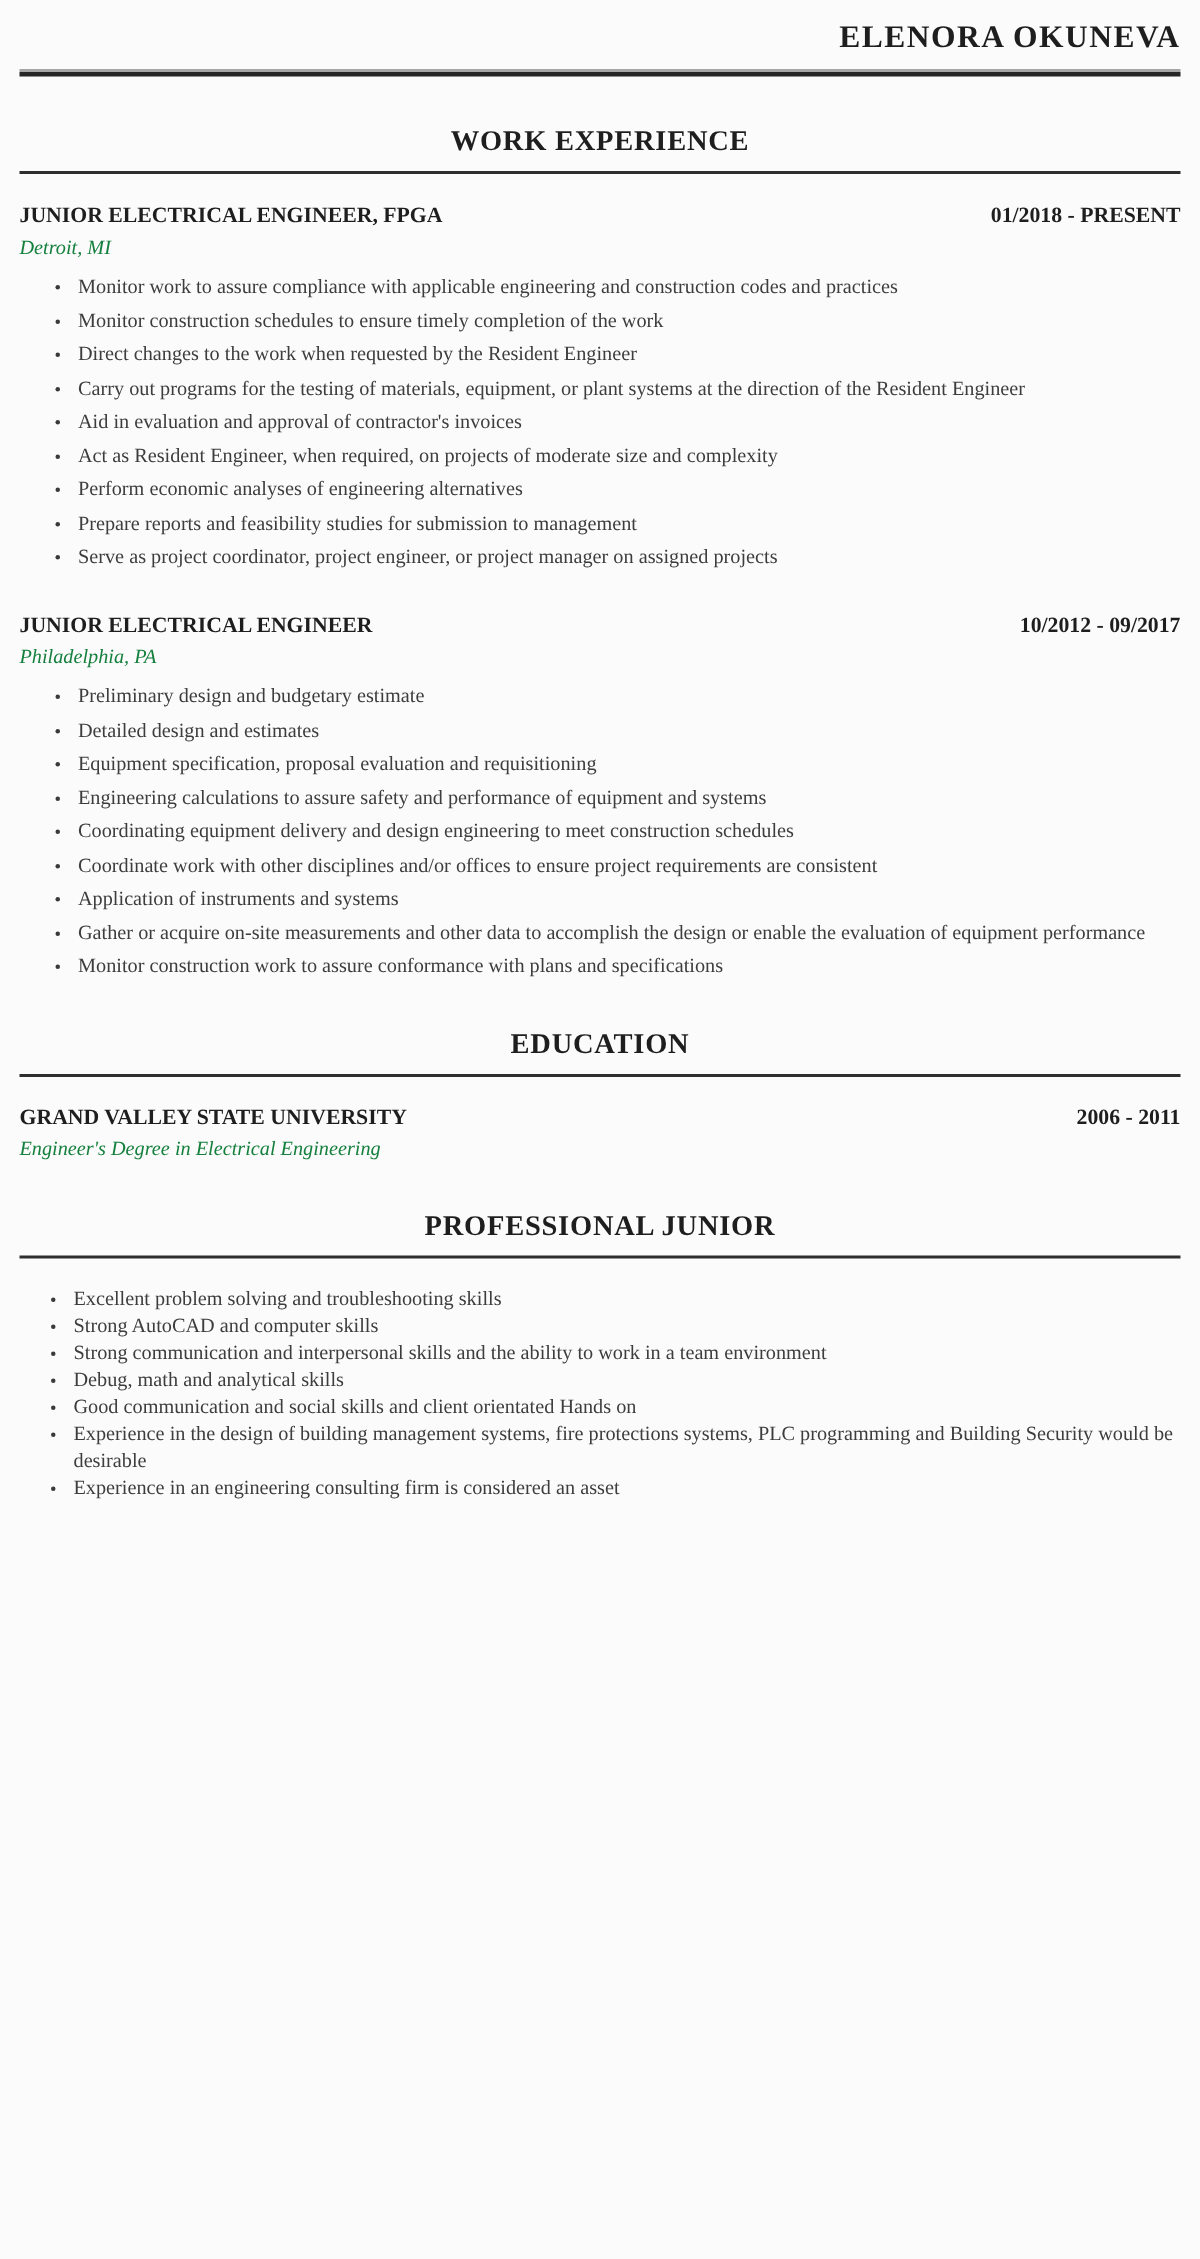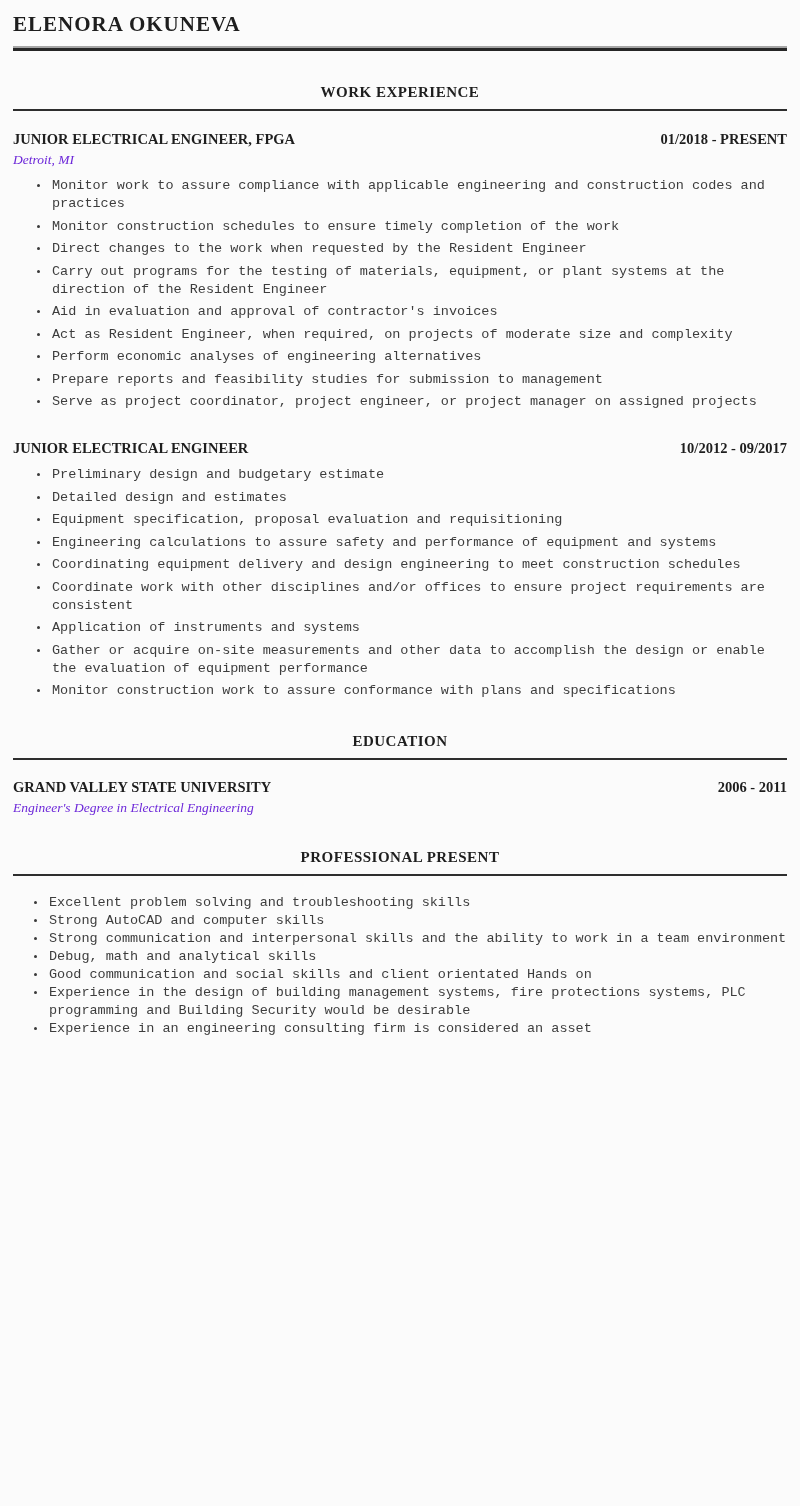--- a/index.html
+++ b/index.html
@@ -13,70 +13,69 @@
     font-family: "Liberation Serif", "DejaVu Serif", serif;
     color: #3d3d3d;
     -webkit-font-smoothing: antialiased;
   }
   .page {
     box-sizing: border-box;
     width: 800px;
     padding: 10px 13px 40px 13px;
   }
   .name {
-    text-align: left;
+    text-align: right;
     font-size: 21px;
     font-weight: bold;
     letter-spacing: 1px;
     color: #1e1e1e;
     margin: 2px 0 9px 0;
   }
   .double-rule { margin: 0; }
   .double-rule .light { height: 2px; background: #a6a6a6; }
   .double-rule .dark  { height: 3px; background: #262626; }
   .contact {
     text-align: center;
     font-size: 13.5px;
     color: #333333;
     margin-top: 14px;
     line-height: 18px;
   }
   .contact .sep { margin: 0 10px; font-size: 12px; position: relative; top: -1px; }
   .section-heading {
     text-align: center;
-    font-size: 15px;
+    font-size: 19px;
     font-weight: bold;
     letter-spacing: 0.5px;
     color: #1e1e1e;
     margin: 33px 0 8px 0;
   }
   .rule { height: 2px; background: #2e2e2e; }
   .job { margin-top: 19px; }
   .job + .job { margin-top: 28px; }
   .entry-header {
     display: flex;
     justify-content: space-between;
     align-items: flex-end;
     font-size: 14.5px;
     font-weight: bold;
     color: #1e1e1e;
     line-height: 18px;
   }
   .entry-location, .entry-degree {
     font-style: italic;
     font-size: 13.5px;
-    color: #6d28d9;
+    color: #15803d;
     margin-top: 3px;
     line-height: 17px;
   }
   ul.bullets {
     margin: 9px 0 0 0;
     padding-left: 37px;
     list-style: disc;
-    font-family: Liberation Mono, monospace;
   }
   ul.bullets li {
     font-size: 13.5px;
     line-height: 18px;
     padding-left: 2px;
   }
   ul.bullets li::marker { font-size: 11px; color: #3a3a3a; }
   .job ul.bullets li { margin-bottom: 4.5px; }
   .skills ul.bullets { margin-top: 18px; padding-left: 34px; }
   .skills ul.bullets li { margin-bottom: 0; }
@@ -115,20 +114,21 @@
       <li>Prepare reports and feasibility studies for submission to management</li>
       <li>Serve as project coordinator, project engineer, or project manager on assigned projects</li>
     </ul>
   </div>
 
   <div class="job">
     <div class="entry-header">
       <span>JUNIOR ELECTRICAL ENGINEER</span>
       <span>10/2012 - 09/2017</span>
     </div>
+    <div class="entry-location">Philadelphia, PA</div>
     <ul class="bullets">
       <li>Preliminary design and budgetary estimate</li>
       <li>Detailed design and estimates</li>
       <li>Equipment specification, proposal evaluation and requisitioning</li>
       <li>Engineering calculations to assure safety and performance of equipment and systems</li>
       <li>Coordinating equipment delivery and design engineering to meet construction schedules</li>
       <li>Coordinate work with other disciplines and/or offices to ensure project requirements are consistent</li>
       <li>Application of instruments and systems</li>
       <li>Gather or acquire on-site measurements and other data to accomplish the design or enable the evaluation of equipment performance</li>
       <li>Monitor construction work to assure conformance with plans and specifications</li>
@@ -139,21 +139,21 @@
   <div class="rule"></div>
 
   <div class="education-entry">
     <div class="entry-header">
       <span>GRAND VALLEY STATE UNIVERSITY</span>
       <span>2006 - 2011</span>
     </div>
     <div class="entry-degree">Engineer's Degree in Electrical Engineering</div>
   </div>
 
-  <div class="section-heading">PROFESSIONAL PRESENT</div>
+  <div class="section-heading">PROFESSIONAL JUNIOR</div>
   <div class="rule"></div>
 
   <div class="skills">
     <ul class="bullets">
       <li>Excellent problem solving and troubleshooting skills</li>
       <li>Strong AutoCAD and computer skills</li>
       <li>Strong communication and interpersonal skills and the ability to work in a team environment</li>
       <li>Debug, math and analytical skills</li>
       <li>Good communication and social skills and client orientated Hands on</li>
       <li>Experience in the design of building management systems, fire protections systems, PLC programming and Building Security would be desirable</li>

